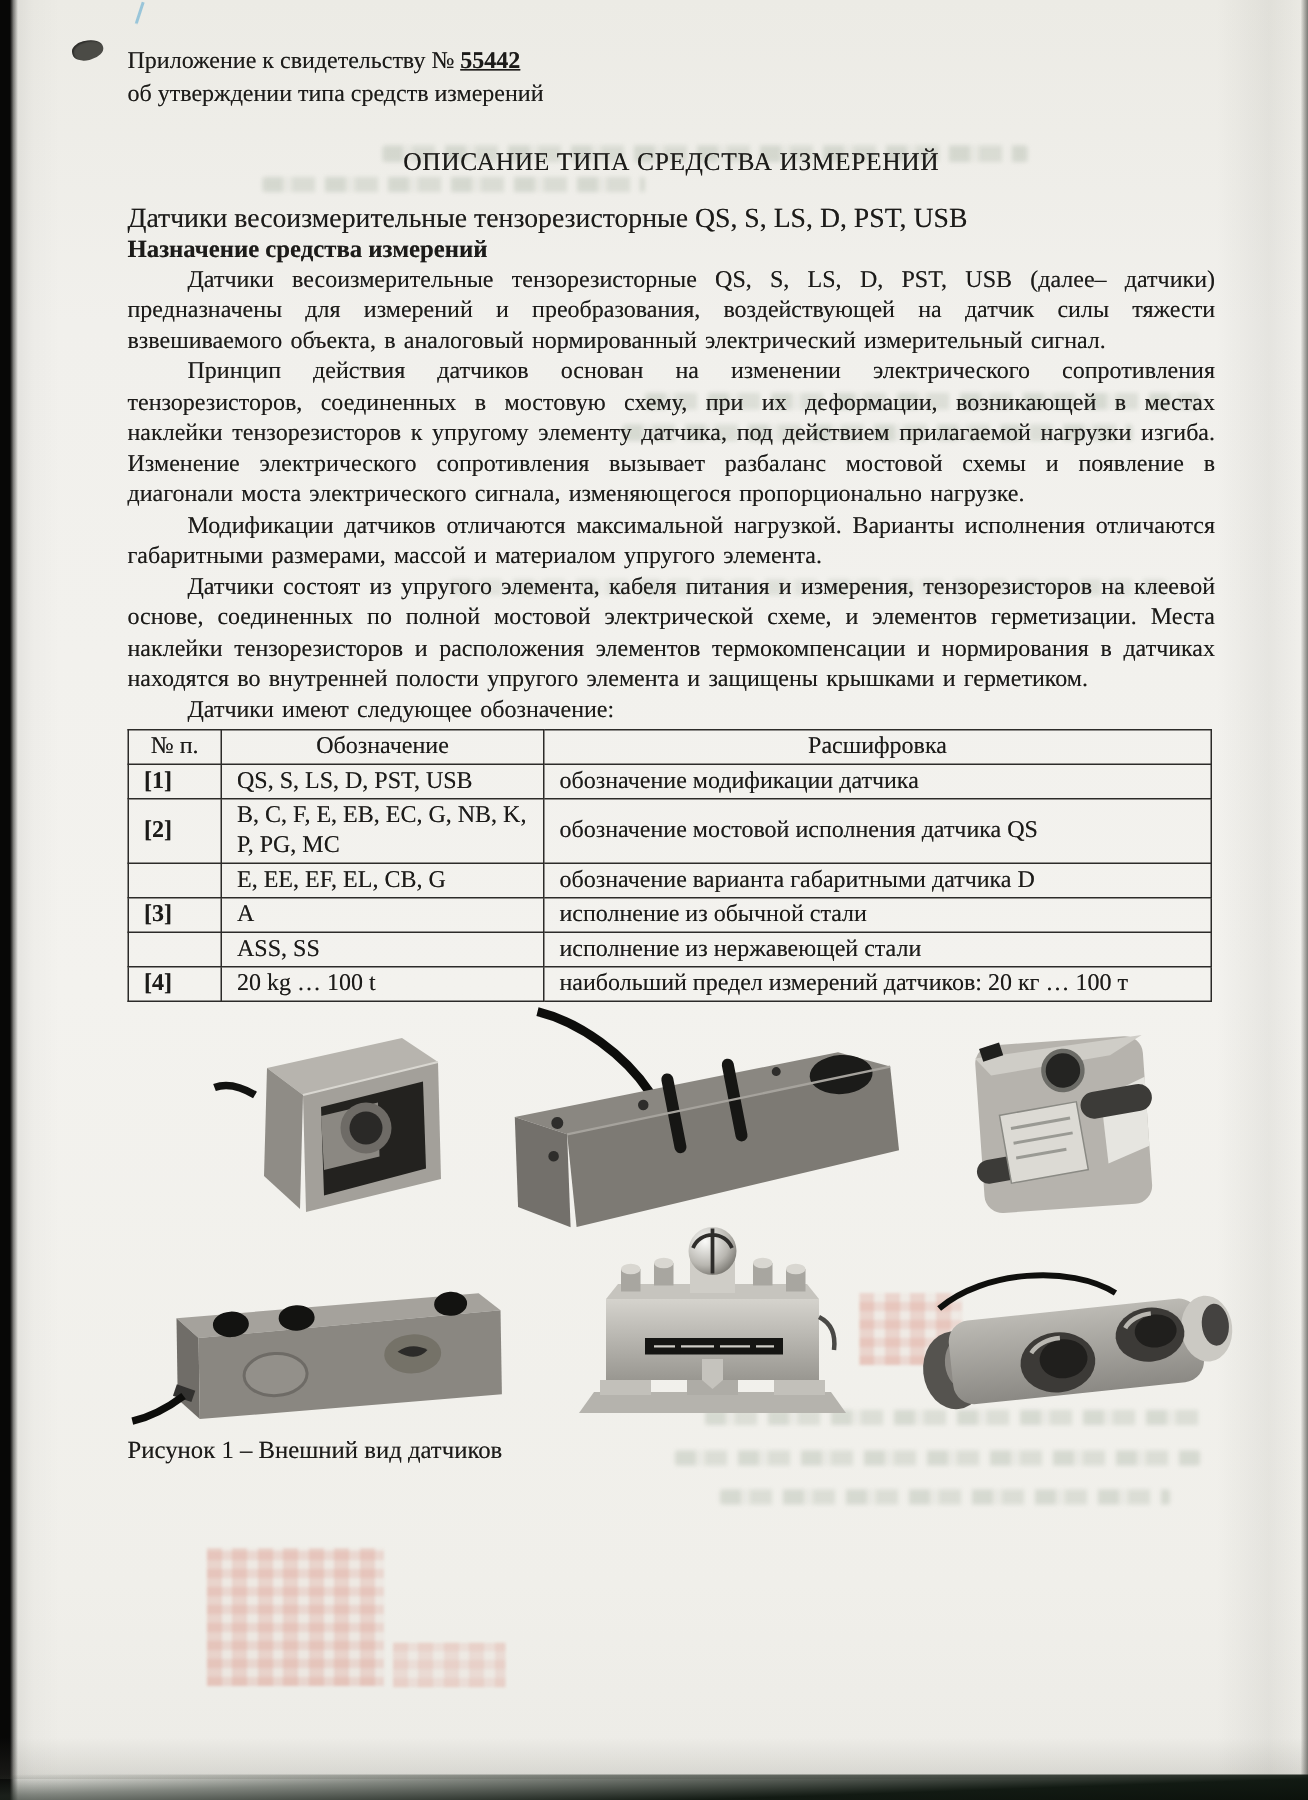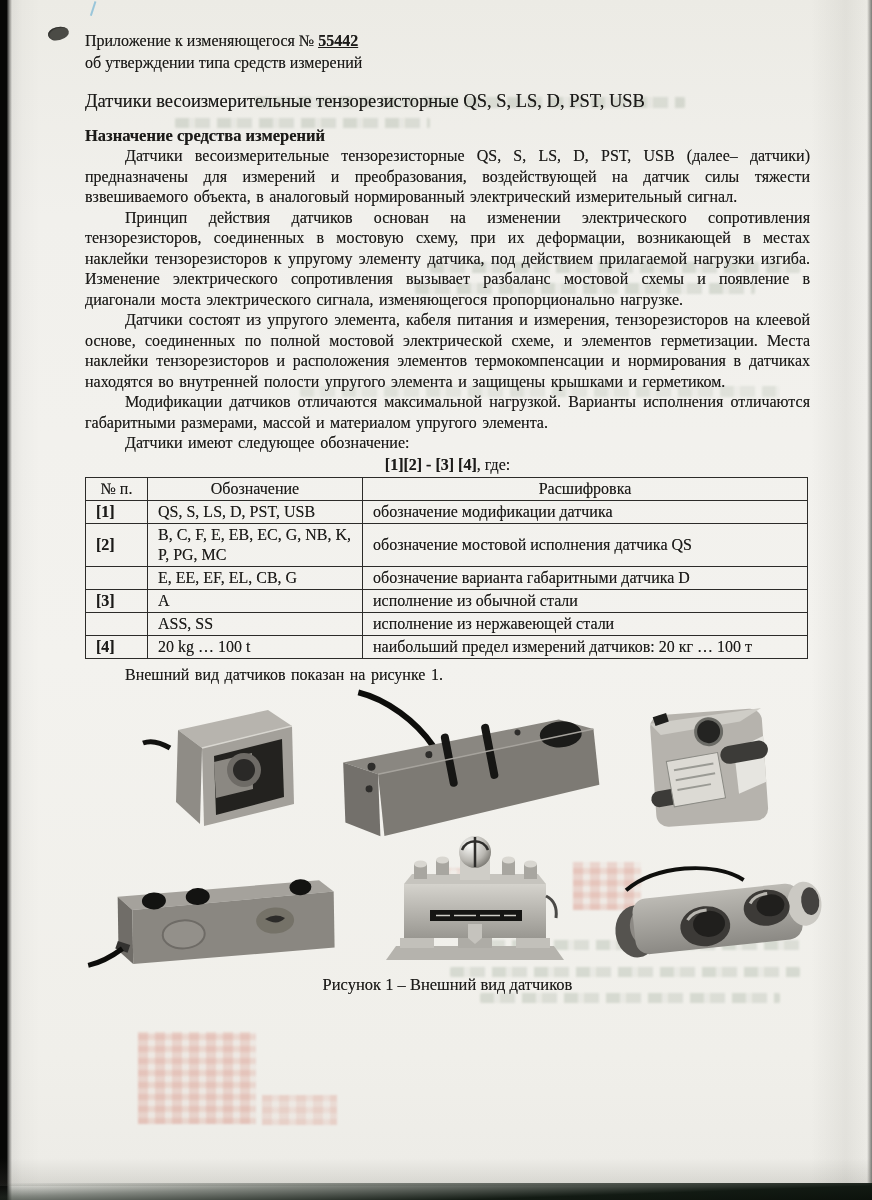--- a/index.html
+++ b/index.html
@@ -36,32 +36,32 @@
       repeating-linear-gradient(0deg,rgba(205,92,72,.16) 0 6px,rgba(205,92,72,.04) 6px 12px),
       repeating-linear-gradient(90deg,rgba(205,92,72,.15) 0 10px,rgba(205,92,72,0) 10px 17px);}
   
   .content{position:relative;padding:30px 62px 0 85px;font-size:16px;line-height:20.5px;
     text-shadow:0 0 .4px rgba(28,27,25,.55);}
   .header-row{display:flex;justify-content:space-between;line-height:22px;}
   .header-right{text-align:right;}
   .cert-num{font-weight:bold;text-decoration:underline;}
   .doc-title{text-align:center;margin-top:24px;font-size:17px;letter-spacing:.4px;}
   .doc-subtitle{margin-top:17px;font-size:18.5px;}
-  .sec-heading{margin-top:14px;font-weight:bold;font-size:16.5px;}
+  .sec-heading{font-weight:bold;font-size:16.5px;}
   .para{margin:0;text-indent:40px;text-align:justify;word-spacing:1.5px;}
   .formula{text-align:center;margin-top:1px;}
   .formula-bold{font-weight:bold;}
   table.designation{border-collapse:collapse;width:723px;margin-top:2px;}
   table.designation th,table.designation td{border:1.5px solid #2c2b29;padding:1px 10px;line-height:20px;}
   table.designation th{font-weight:normal;text-align:center;}
   td.cell-num{font-weight:bold;}
   .figure-intro{margin-top:6px;}
   .figure{position:relative;height:318px;margin-top:2px;}
   .photo{position:absolute;}
-  .figure-caption{position:absolute;left:0;right:0;top:287px;text-align:center;font-size:16.5px;}
+  .figure-caption{position:absolute;left:0;right:0;top:287px;font-size:16.5px;}
 </style>
 </head>
 <body>
 
 <div class="page">
 
   <div class="edge-left"></div>
   <div class="edge-right"></div>
   <div class="shadow-bottom"></div>
   <div class="staple"></div>
@@ -76,36 +76,36 @@
   <div class="bleed" style="left:480px;top:993px;width:300px;height:10px;"></div>
   <div class="bleed-red" style="left:573px;top:862px;width:68px;height:48px;"></div>
   <div class="bleed-red" style="left:440px;top:868px;width:40px;height:38px;opacity:.6;"></div>
   <div class="bleed-red" style="left:138px;top:1032px;width:118px;height:92px;"></div>
   <div class="bleed-red" style="left:262px;top:1095px;width:75px;height:30px;opacity:.7;"></div>
 
   <div class="content">
 
     <div class="header-row">
       <div class="header-left">
-        <div><span>Приложение к изменяющегося № </span><span class="cert-num">55442</span></div>
+        <div><span>Приложение к свидетельству № </span><span class="cert-num">55442</span></div>
         <div>об утверждении типа средств измерений</div>
       </div>
     </div>
 
+    <div class="doc-title">ОПИСАНИЕ ТИПА СРЕДСТВА ИЗМЕРЕНИЙ</div>
     <div class="doc-subtitle">Датчики весоизмерительные тензорезисторные QS, S, LS, D, PST, USB</div>
 
     <div class="sec-heading">Назначение средства измерений</div>
     <p class="para">Датчики весоизмерительные тензорезисторные QS, S, LS, D, PST, USB (далее– датчики) предназначены для измерений и преобразования, воздействующей на датчик силы тяжести взвешиваемого объекта, в аналоговый нормированный электрический измерительный сигнал.</p>
 
     <p class="para">Принцип действия датчиков основан на изменении электрического сопротивления тензорезисторов, соединенных в мостовую схему, при их деформации, возникающей в местах наклейки тензорезисторов к упругому элементу датчика, под действием прилагаемой нагрузки изгиба. Изменение электрического сопротивления вызывает разбаланс мостовой схемы и появление в диагонали моста электрического сигнала, изменяющегося пропорционально нагрузке.</p>
+    <p class="para">Модификации датчиков отличаются максимальной нагрузкой. Варианты исполнения отличаются габаритными размерами, массой и материалом упругого элемента.</p>
     <p class="para">Датчики состоят из упругого элемента, кабеля питания и измерения, тензорезисторов на клеевой основе, соединенных по полной мостовой электрической схеме, и элементов герметизации. Места наклейки тензорезисторов и расположения элементов термокомпенсации и нормирования в датчиках находятся во внутренней полости упругого элемента и защищены крышками и герметиком.</p>
-    <p class="para">Модификации датчиков отличаются максимальной нагрузкой. Варианты исполнения отличаются габаритными размерами, массой и материалом упругого элемента.</p>
     <p class="para">Датчики имеют следующее обозначение:</p>
 
-    <div class="formula"><span class="formula-bold">[1][2] - [3] [4]</span><span>, где:</span></div>
 
     <table class="designation">
       <colgroup>
           <col style="width:62px">
           <col style="width:215px">
           <col>
         </colgroup>
       <thead>
         <tr>
           <th>№ п.</th>
@@ -140,21 +140,20 @@
           <td>исполнение из нержавеющей стали</td>
         </tr>
         <tr>
           <td class="cell-num">[4]</td>
           <td>20 kg … 100 t</td>
           <td>наибольший предел измерений датчиков: 20 кг … 100 т</td>
         </tr>
       </tbody>
     </table>
 
-    <p class="para figure-intro">Внешний вид датчиков показан на рисунке 1.</p>
 
     <div class="figure">
 
       <svg class="photo" style="left:55px;top:8px;" width="165" height="140" viewBox="0 0 165 140">
         <path d="M30 52 C20 46 11 44 3 47" stroke="#121210" stroke-width="5" fill="none"></path>
         <polygon points="38,34 128,14 152,30 62,52" fill="#b7b4ae"></polygon>
         <polygon points="38,34 62,52 60,128 36,106" fill="#8f8c86"></polygon>
         <polygon points="62,52 152,30 154,108 64,130" fill="#a3a09a"></polygon>
         <polygon points="74,60 142,43 144,101 76,119" fill="#23221f"></polygon>
         <polygon points="74,66 112,57 113,93 76,102" fill="#8b8882"></polygon>

